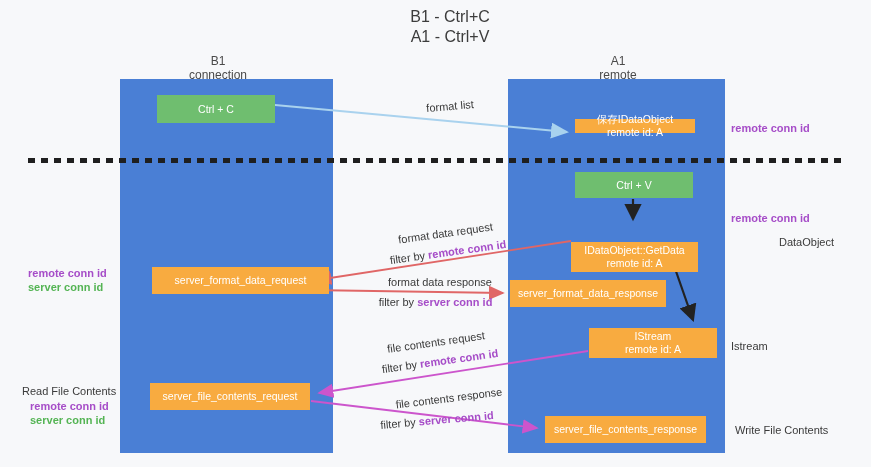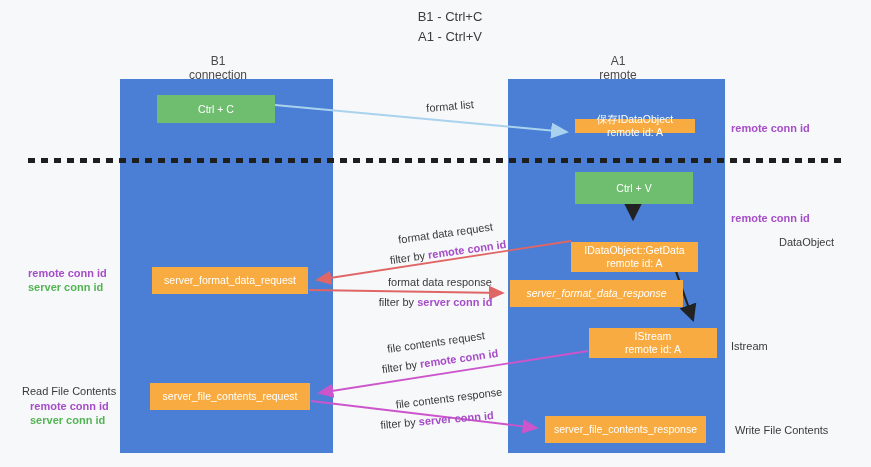--- a/index.html
+++ b/index.html
@@ -4,44 +4,44 @@
 <style>
   * { margin:0; padding:0; box-sizing:border-box; }
   body { background:#e8e8e8; font-family:"Liberation Sans", sans-serif; }
   .canvas {
     position:relative; width:871px; height:467px; background:#f7f8fa;
     overflow:hidden; font-family:"Liberation Sans", sans-serif;
   }
   .abs { position:absolute; }
   
   #title { left:330px; top:7px; width:240px; text-align:center;
-           font-size:13px; color:#3c3c3c; line-height:20px; }
+           font-size:16px; color:#3c3c3c; line-height:20px; }
   
   .lane-header { width:120px; text-align:center; font-size:12px;
                  color:#4a4a4a; line-height:14px; top:54px; }
   #lane-header-left { left:158px; }
   #lane-header-right { left:558px; }
   
   .lane { top:79px; height:374px; background:#4a7fd5; }
   #lane-left { left:120px; width:213px; }
   #lane-right { left:508px; width:217px; }
   
   #divider { left:28px; top:158px; width:818px; height:5px;
              background:repeating-linear-gradient(90deg,#1f1f1f 0 7px,transparent 7px 13px); }
   
   .node { display:flex; flex-direction:column; align-items:center; justify-content:center;
           color:#ffffff; text-align:center; font-size:10.5px; line-height:13px; }
   .node.green { background:#6fbe6f; }
   .node.orange { background:#f8ab40; }
   #node-ctrl-c        { left:157px; top:95px;  width:118px; height:28px; }
   #node-save          { left:575px; top:119px; width:120px; height:14px; }
-  #node-ctrl-v        { left:575px; top:172px; width:118px; height:32px; }
+  #node-ctrl-v        { left:575px; top:172px; width:118px; height:26px; }
   #node-getdata       { left:571px; top:242px; width:127px; height:30px; }
-  #node-format-request  { left:152px; top:267px; width:156px; height:27px; }
-  #node-format-response { left:510px; top:280px; width:173px; height:27px;font-style:italic; }
+  #node-format-request  { left:152px; top:267px; width:177px; height:27px; }
+  #node-format-response { left:510px; top:280px; width:156px; height:27px; }
   #node-istream       { left:589px; top:328px; width:128px; height:30px; }
   #node-file-request  { left:150px; top:383px; width:160px; height:27px; }
   #node-file-response { left:545px; top:416px; width:161px; height:27px; }
   
   .edge-label { font-size:11px; color:#3a3a3a; text-align:center; }
   .filter-key-purple { color:#a64dc8; font-weight:bold; }
   #lbl-format-list { left:395px; top:100px; width:110px; transform:rotate(-5deg); }
   #lbl-fdr     { left:388px; top:227px; width:115px; transform:rotate(-8deg); }
   #lbl-filter1 { left:378px; top:246px; width:140px; transform:rotate(-8deg); }
   #lbl-fdresp  { left:385px; top:276px; width:110px; }

